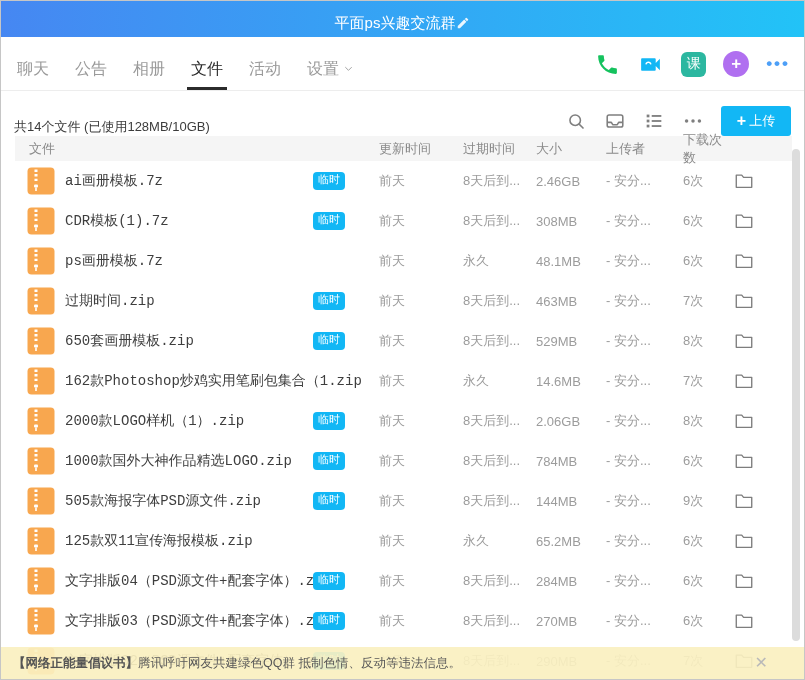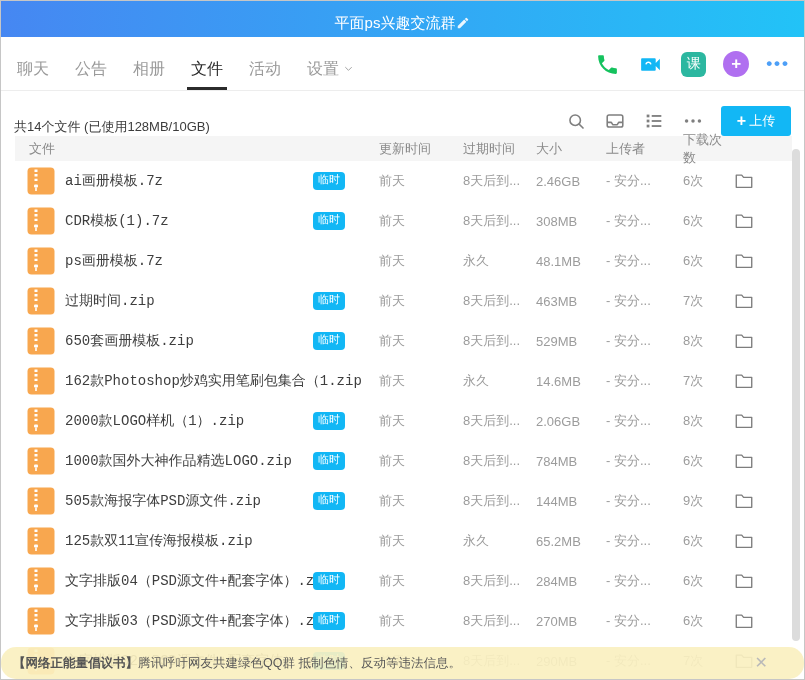--- a/index.html
+++ b/index.html
@@ -51,21 +51,21 @@
   .f-name{font-size:14px;color:#3e3e3e;width:248px;white-space:nowrap;}
   .badge{font-size:11px;color:#fff;background:var(--accent);border-radius:4px;padding:2px 5px;line-height:1.2;flex:none;}
   .c-upd{width:84px;}.c-exp{width:73px;}.c-size{width:70px;}.c-up{width:77px;}.c-dl{width:51px;}
   .meta{font-size:13px;color:#9c9c9c;white-space:nowrap;overflow:hidden;}
   .c-folder{display:flex;align-items:center;cursor:pointer;}
 
   
   .scroll-thumb{position:absolute;top:148px;right:4px;width:8px;height:492px;background:#dcdcdc;border-radius:4px;cursor:pointer;}
 
   
-  .notice{position:absolute;left:0;right:0;bottom:0;height:32px;background:rgba(250,240,192,.92);display:flex;align-items:center;padding:0 12px;font-size:12.5px;color:#595959;z-index:5;border-radius:15px;}
+  .notice{position:absolute;left:0;right:0;bottom:0;height:32px;background:rgba(250,240,192,.92);display:flex;align-items:center;padding:0 12px;font-size:12.5px;color:#595959;z-index:5;}
   .notice .lead{font-weight:bold;color:#555;}
   .notice-close{margin-left:auto;margin-right:24px;color:#b9b9b9;font-size:16px;cursor:pointer;line-height:1;}
 </style>
 </head>
 <body>
 
 <div class="window">
 
   <div class="titlebar">
     <div class="title-center">

